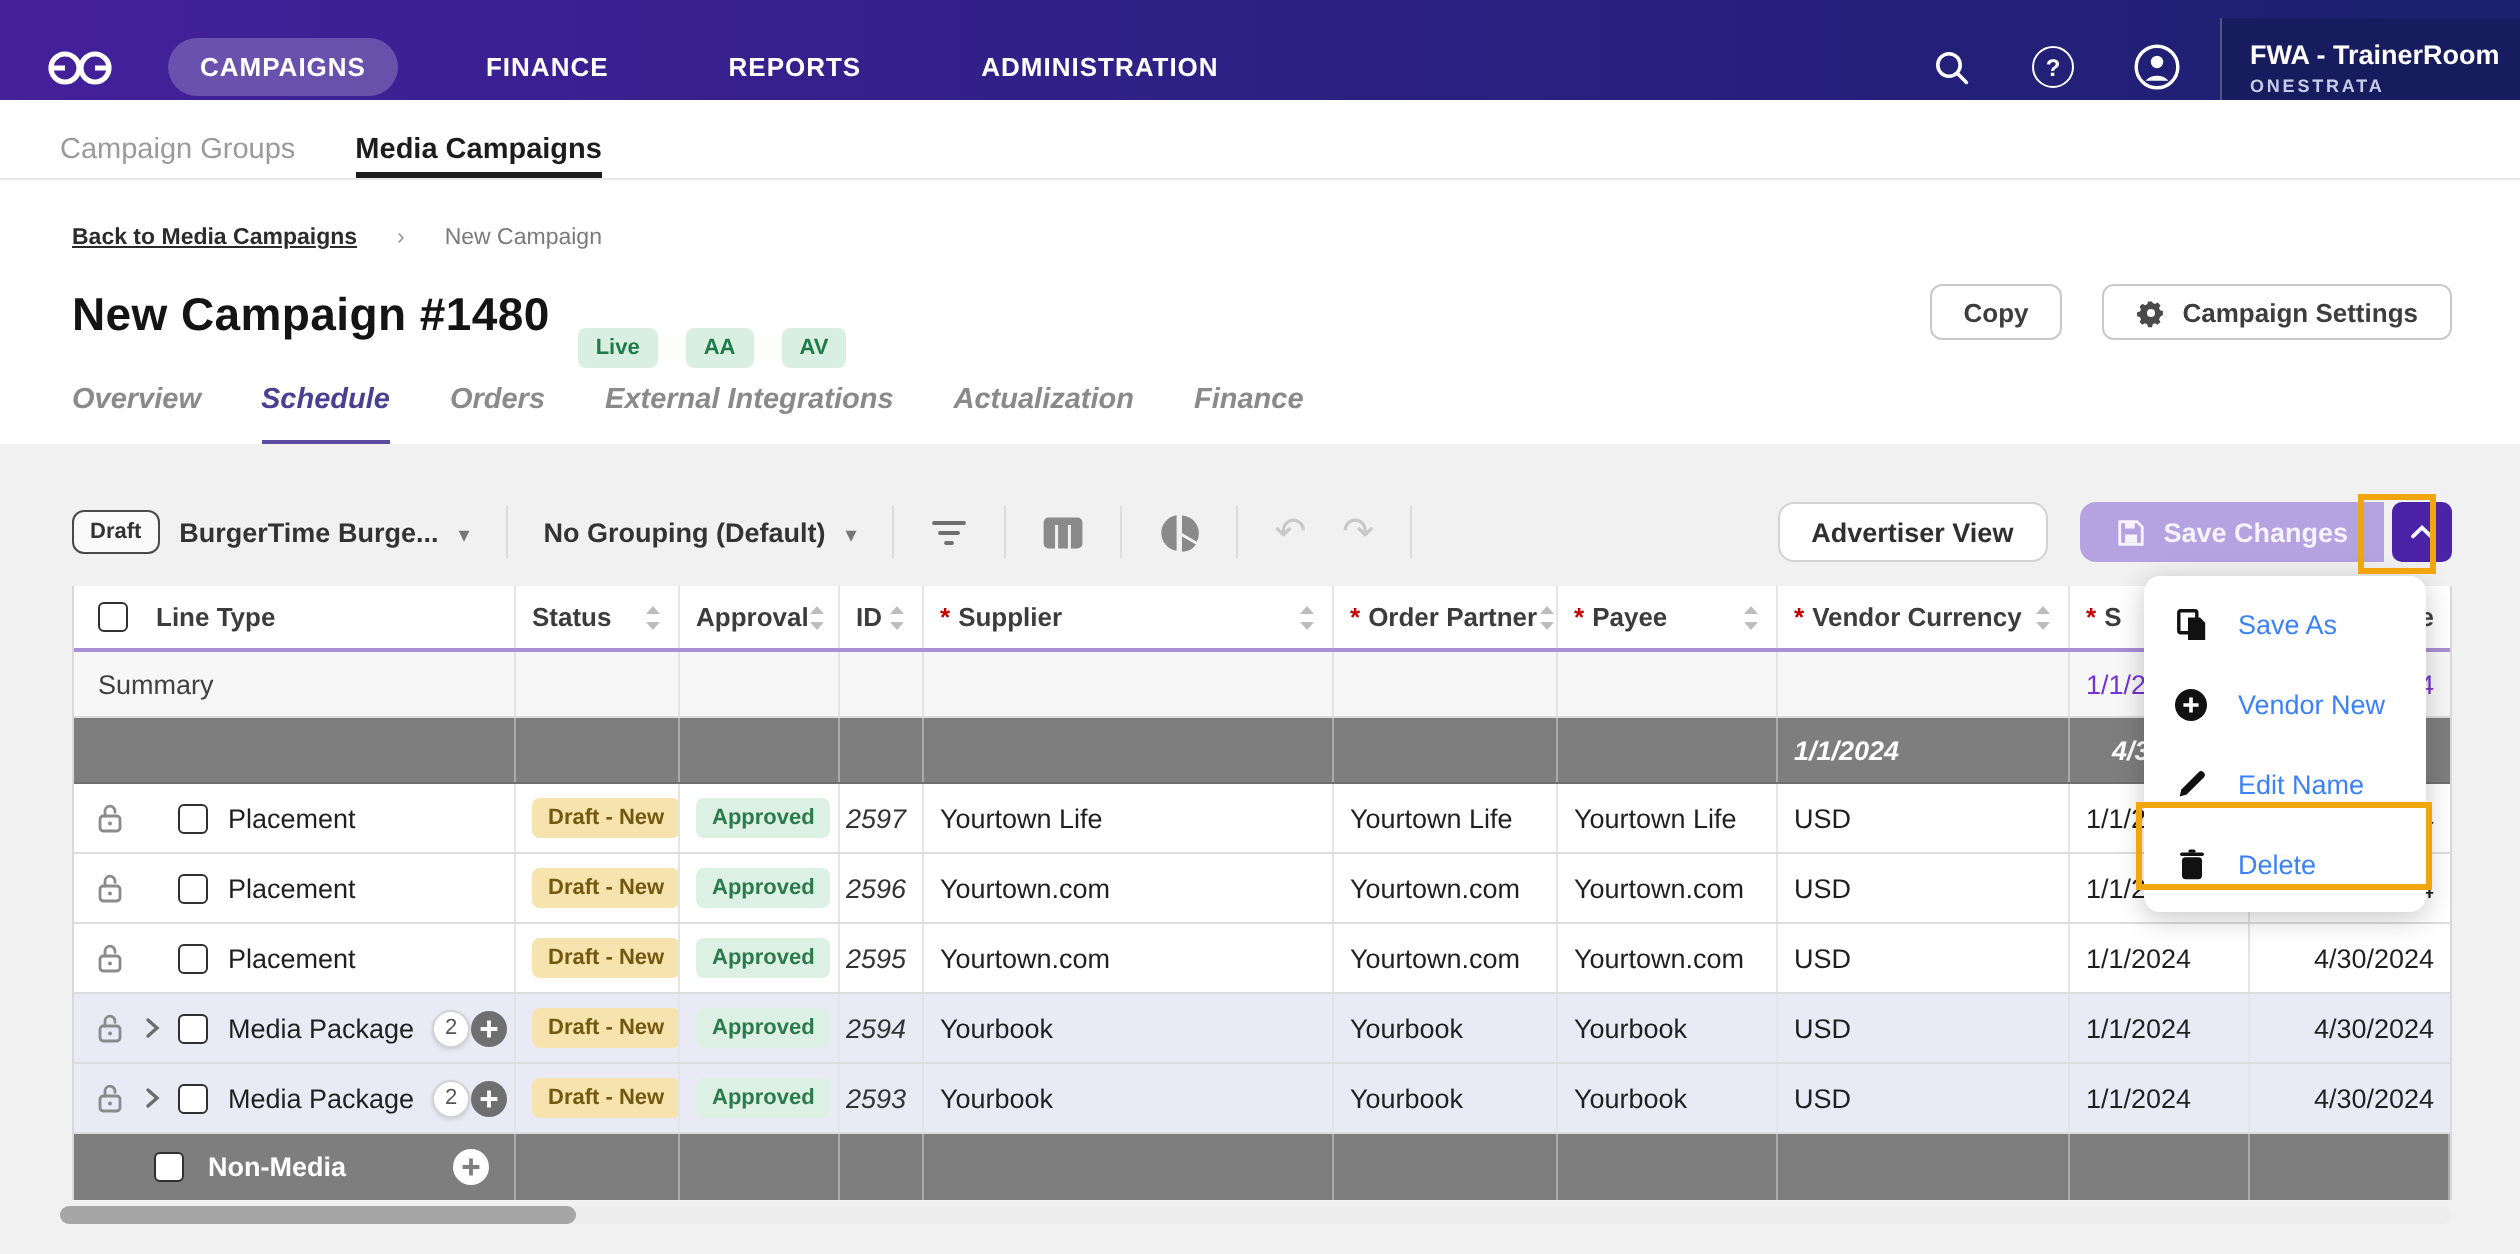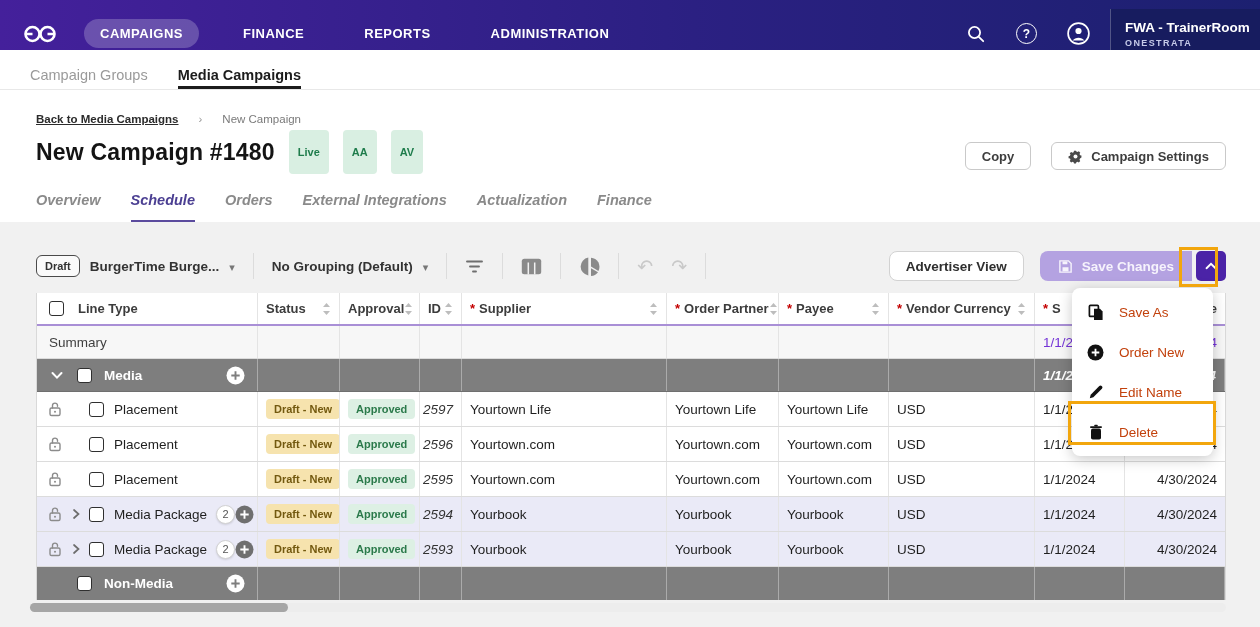--- a/index.html
+++ b/index.html
@@ -34,21 +34,21 @@
 
   
   .pagehead { position:absolute; top:90px; left:0; width:1260px; height:132px; background:#fff; }
   .breadcrumb { position:absolute; left:36px; top:23px; font-size:11.5px; display:flex; gap:20px; align-items:center; }
   .bc-link { color:#2b2b2b; text-decoration:underline; font-weight:600; cursor:pointer; }
   .bc-sep { color:#999; }
   .bc-current { color:#7a7a7a; }
   .title-row { position:absolute; left:36px; top:40px; display:flex; align-items:center; gap:14px; }
   .page-title { font-size:23px; font-weight:800; color:#141414; letter-spacing:.2px; }
   .green-badge { background:#D9EFE2; color:#1E7C4B; font-size:11px; font-weight:700;
-    padding:16px 9px; border-radius:4px; }
+    padding:4px 9px; border-radius:4px;margin-top:34px; }
   .head-actions { position:absolute; right:34px; top:25px; display:flex; gap:20px;margin-top:27px; }
   .btn-outline { height:28px; background:#fff; border:1px solid #c9c9c9; border-radius:6px;
     display:flex; align-items:center; gap:8px; padding:0 16px; font-size:13px; font-weight:700;
     color:#3d3d3d; cursor:pointer; }
   .page-tabs { position:absolute; left:36px; bottom:0; display:flex; gap:30px; }
   .page-tab { font-size:14.5px; color:#8a8a8a; font-weight:600; padding-bottom:12px;
     border-bottom:2.5px solid transparent; cursor:pointer;font-style:italic; }
   .page-tab.active { color:#4B3F92; border-bottom-color:#5B4B9E; }
 
   
@@ -113,21 +113,21 @@
   
   .hscroll { position:absolute; top:603px; left:30px; width:1196px; height:9px;
     background:#ededed; border-radius:5px; }
   .hscroll-thumb { position:absolute; top:0; left:0; width:258px; height:9px;
     background:#a6a6a6; border-radius:5px; cursor:pointer; }
 
   
   .menu { position:absolute; top:288px; left:1072px; width:141px; background:#fff;
     border-radius:8px; box-shadow:0 3px 14px rgba(0,0,0,.22); padding:4px 0; z-index:20; }
   .menu-item { height:40px; display:flex; align-items:center; padding-left:15px; gap:15px;
-    font-size:13.5px; color:#c2410c; cursor:pointer; }
+    font-size:13.5px; color:#3b82f6; cursor:pointer; }
   .mi-icon { width:17px; display:flex; justify-content:center; }
 
   
   .hl { position:absolute; border:3px solid #F2A60D; z-index:30; pointer-events:none; }
   .hl-arrow { top:247px; left:1179px; width:39px; height:40px; }
   .hl-delete { top:401px; left:1068px; width:148px; height:44px; }
 </style>
 </head>
 <body>
 
@@ -354,35 +354,20 @@
         <div class="c"></div>
         <div class="c"></div>
       <div class="c"></div>
         <div class="c"></div>
         <div class="c"></div>
       <div class="c date-purple">1/1/2024</div>
       <div class="c date-purple cell-end">4/30/2024</div>
     </div>
 
     <div class="trow group-row h33">
-      <div class="c" style="padding-left:14px;">
-        <span style="display:flex;">
-          <svg width="12" height="9" viewBox="0 0 12 9">
-              <path d="M1.5 2 L6 6.6 L10.5 2" fill="none" stroke="#fff" stroke-width="2" stroke-linecap="round"></path>
-            </svg>
-        </span>
-        <span class="checkbox" style="margin-left:14px;"></span>
-        <span class="group-label">Media</span>
-        <span class="add-btn">
-          <svg width="19" height="19" viewBox="0 0 19 19">
-              <circle cx="9.5" cy="9.5" r="9" fill="#fff"></circle>
-              <path d="M9.5 5.3 v8.4 M5.3 9.5 h8.4" stroke="#7e7e7e" stroke-width="1.9"></path>
-            </svg>
-        </span>
-      </div>
       <div class="c"></div>
         <div class="c"></div>
         <div class="c"></div>
         <div class="c"></div>
       <div class="c"></div>
         <div class="c"></div>
         <div class="c"></div>
       <div class="c group-date">1/1/2024</div>
       <div class="c group-date cell-end">4/30/2024</div>
     </div>
@@ -586,21 +571,21 @@
       </span>
       <span>Save As</span>
     </div>
     <div class="menu-item">
       <span class="mi-icon">
         <svg width="17" height="17" viewBox="0 0 17 17">
             <circle cx="8.5" cy="8.5" r="8" fill="#111"></circle>
             <path d="M8.5 4.7 v7.6 M4.7 8.5 h7.6" stroke="#fff" stroke-width="1.8"></path>
           </svg>
       </span>
-      <span>Order New</span>
+      <span>Vendor New</span>
     </div>
     <div class="menu-item">
       <span class="mi-icon">
         <svg width="16" height="16" viewBox="0 0 16 16">
             <path d="M1.8 14.2 l.9-3.5 L11.3 2.1 a1.7 1.7 0 0 1 2.4 0 l.2.2 a1.7 1.7 0 0 1 0 2.4 L5.3 13.3 Z" fill="#111"></path>
           </svg>
       </span>
       <span>Edit Name</span>
     </div>
     <div class="menu-item">

